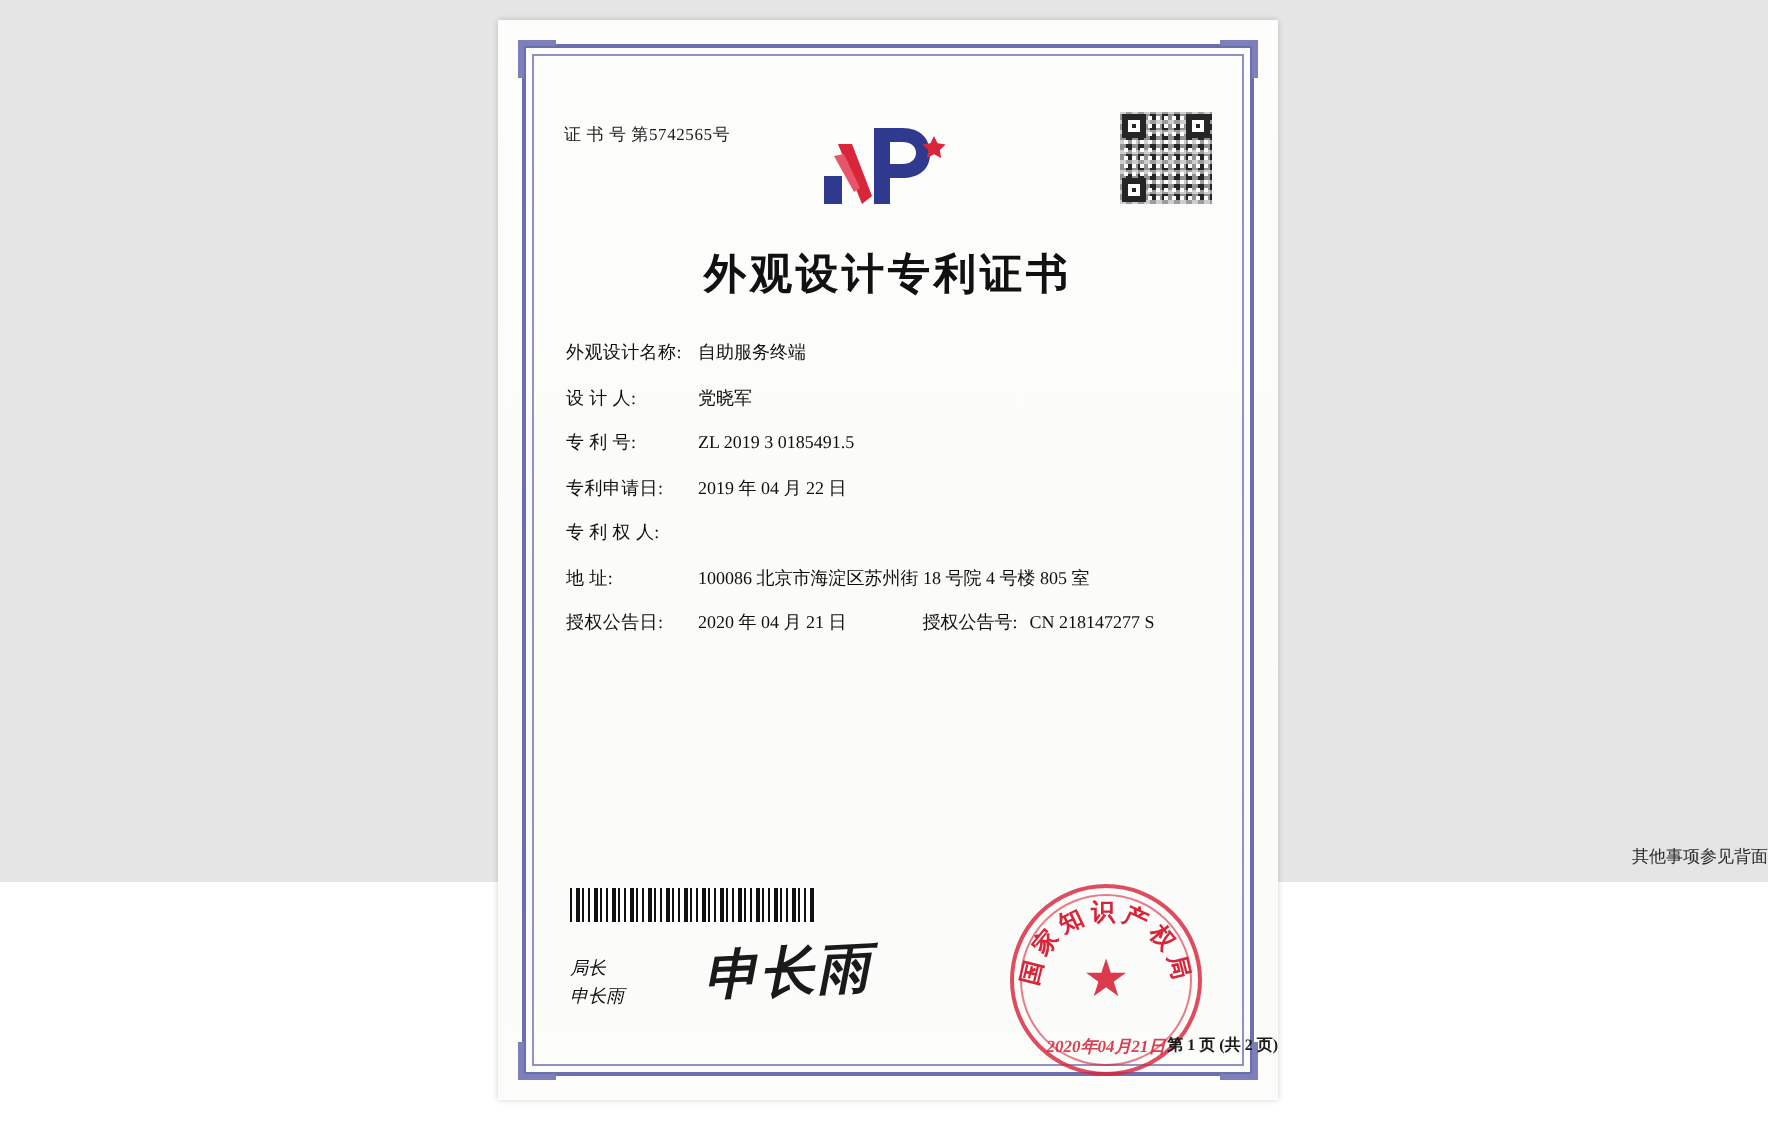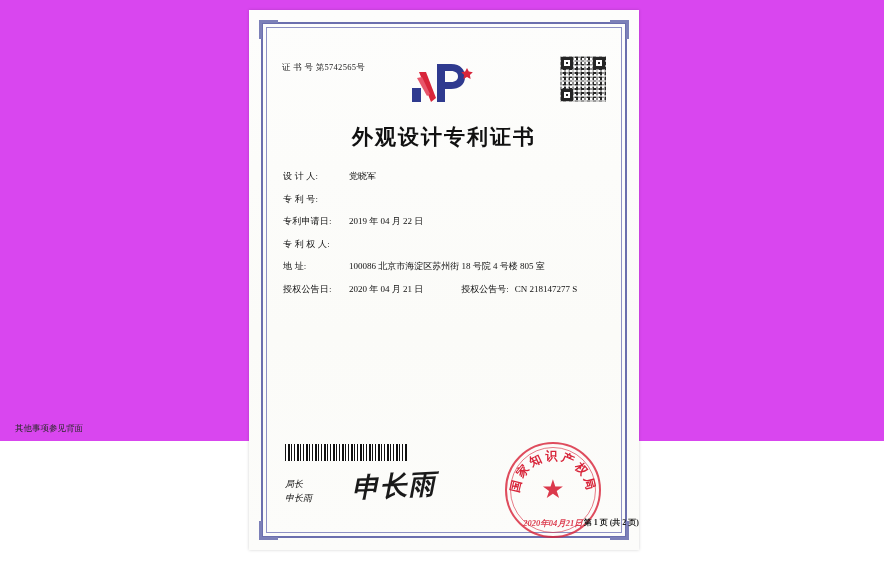--- a/index.html
+++ b/index.html
@@ -10,21 +10,21 @@
     width: 884px;
     height: 572px;
     background: #ffffff;
     font-family: "Liberation Serif", serif;
     overflow: hidden;
   }
   .page {
     position: relative;
     width: 884px;
     height: 441px;
-    background: #d946ef;
+    background: #e5e5e5;
   }
   
   .sheet {
     position: absolute;
     left: 249px;
     top: 10px;
     width: 390px;
     height: 540px;
     background: #fdfdfb;
     box-shadow: 0 0 3px rgba(0,0,0,0.18);
@@ -280,24 +280,24 @@
     left: 0;
     right: 0;
     bottom: 22px;
     text-align: right;
     font-size: 8px;
     color: #1a1a1a;
     font-weight: bold;
   }
   .outside-note {
     position: absolute;
-    left: 15px;
+    left: 4px;
     right: 0;
     bottom: 6px;
-    text-align: left;
+    text-align: right;
     font-size: 8.5px;
     color: #2a2a2a;
     margin-top: 20px;
   }
 </style>
 </head>
 <body>
 
 <div class="page">
 
@@ -327,28 +327,33 @@
         <path d="M20 38 L10 20 L15 19 L23 36 Z" fill="#e8556a"></path>
         <path d="M5 30 L14 30 L14 44 L5 44 Z" fill="#2f3a8f"></path>
         <path d="M60 10 l1.8 3.6 4 .6 -2.9 2.8 .7 4 -3.6-1.9 -3.6 1.9 .7-4 -2.9-2.8 4-.6z" fill="#d8253a"></path>
       </svg>
     </div>
 
     <div class="title">外观设计专利证书</div>
 
     <div class="fields">
 
+      <div class="frow">
+        <div class="flabel">外观设计名称:</div>
+        <div class="fvalue">自助服务终端</div>
+      </div>
 
       <div class="frow">
         <div class="flabel">设 计 人:</div>
         <div class="fvalue">党晓军</div>
       </div>
 
       <div class="frow">
         <div class="flabel">专 利 号:</div>
+        <div class="fvalue">ZL 2019 3 0185491.5</div>
       </div>
 
       <div class="frow">
         <div class="flabel">专利申请日:</div>
         <div class="fvalue">2019 年 04 月 22 日</div>
       </div>
 
       <div class="frow">
         <div class="flabel">专 利 权 人:</div>
       </div>

